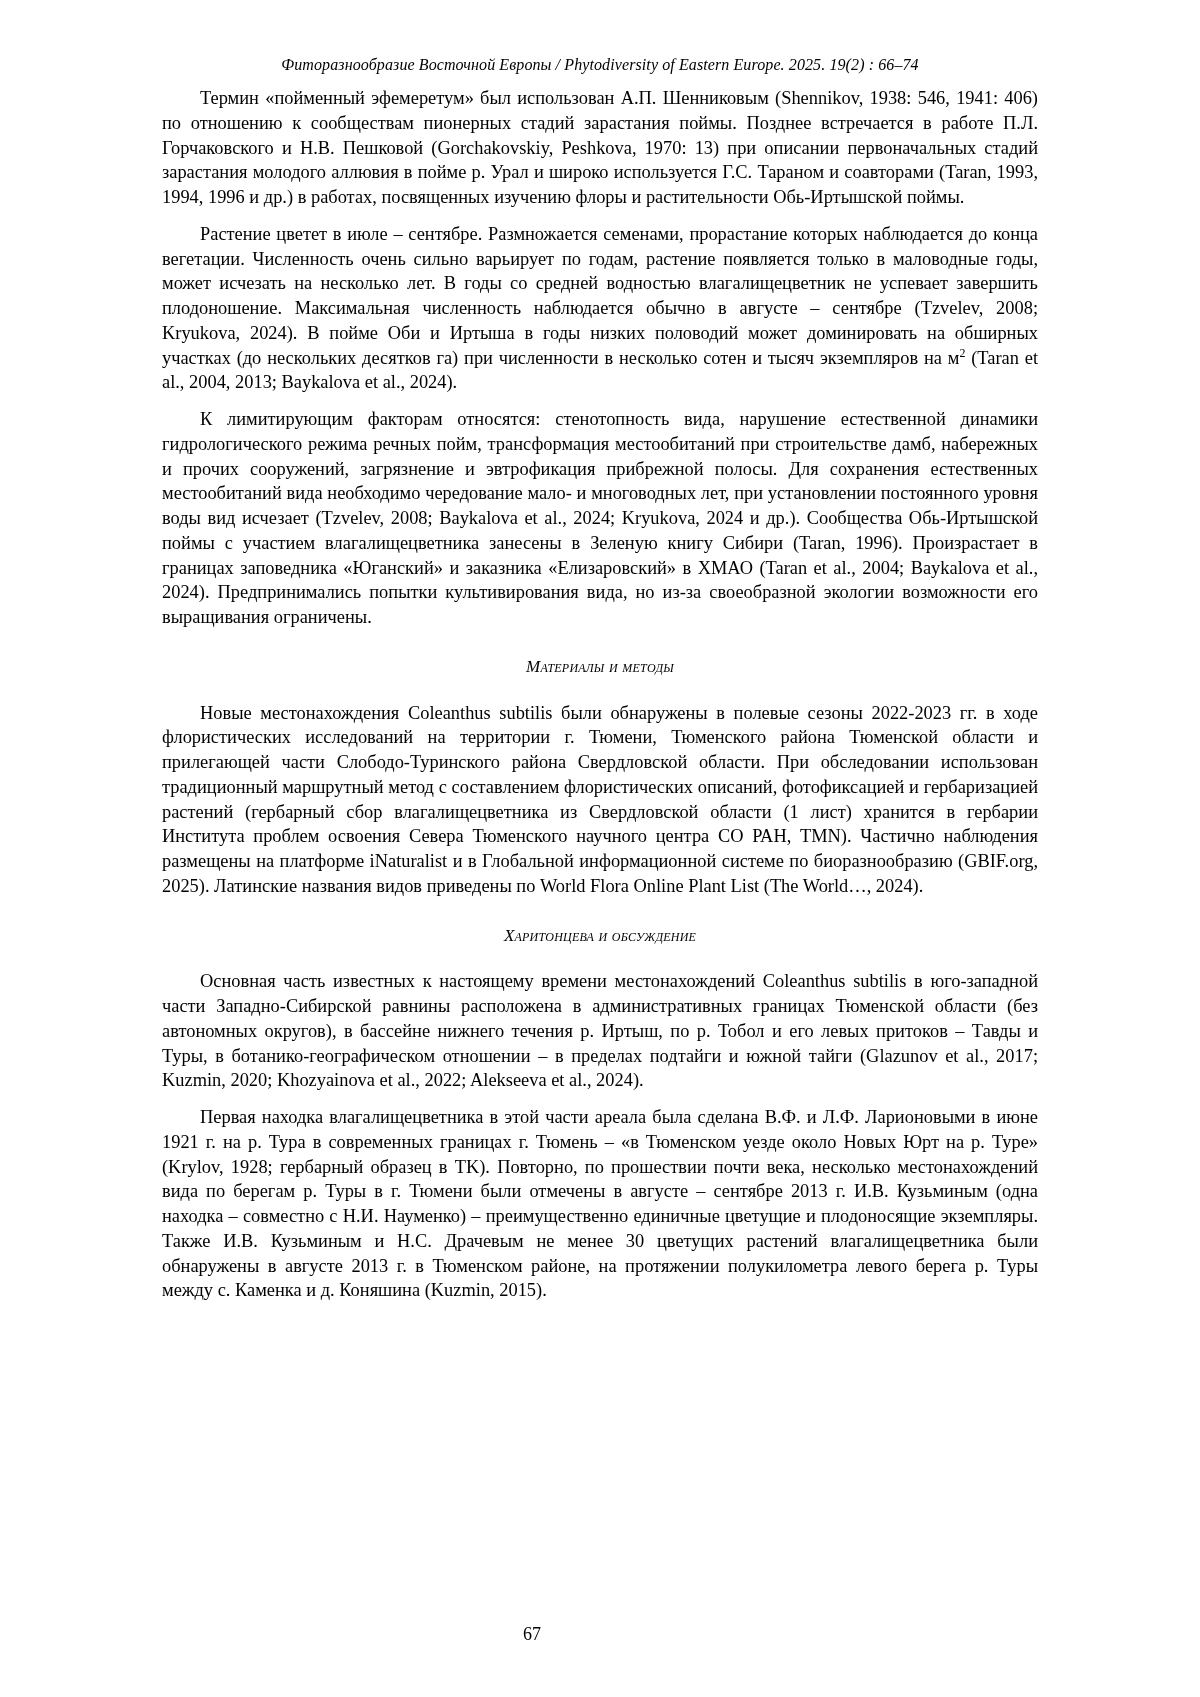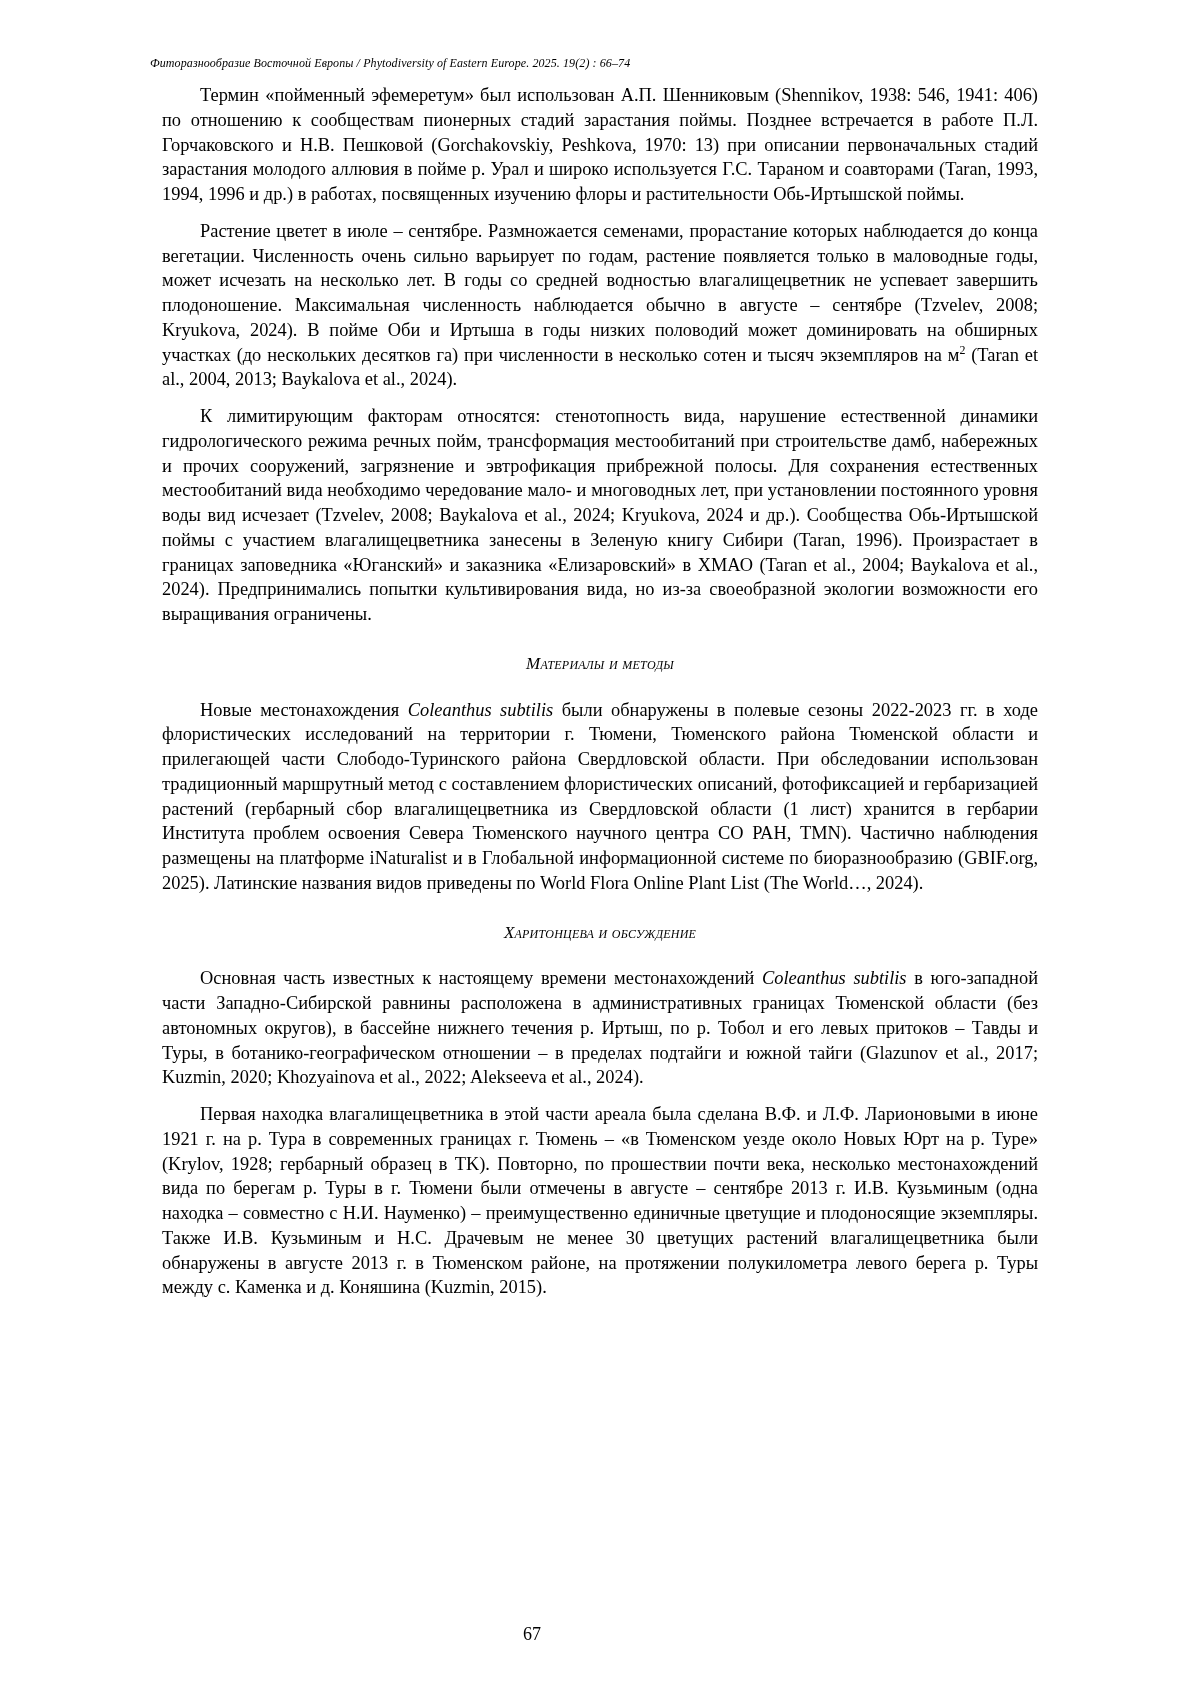--- a/index.html
+++ b/index.html
@@ -16,22 +16,22 @@
   }
   .page {
     position: relative;
     width: 1200px;
     height: 1697px;
     box-sizing: border-box;
     padding: 56px 150px 0 150px;
   }
   .running-head {
     font-style: italic;
-    font-size: 12px;
-    text-align: left;
+    font-size: 16px;
+    text-align: center;
     letter-spacing: 0.1px;
     white-space: nowrap;
   }
   .body-text {
     font-size: 18.4px;
     line-height: 1.345;
     text-align: justify;
     text-justify: inter-word;
   }
   .body-text p {
@@ -40,21 +40,20 @@
   }
   .section-head {
     text-align: center;
     font-size: 17px;
     margin: 26px 0 22px 0;
     font-variant: small-caps;
     letter-spacing: 0.2px;
     font-style: italic;
   }
   .it {
-    font-style: italic;
   }
   sup {
     font-size: 0.65em;
     vertical-align: super;
     line-height: 0;
   }
   .page-number {
     position: absolute;
     bottom: 52px;
     left: 0;

